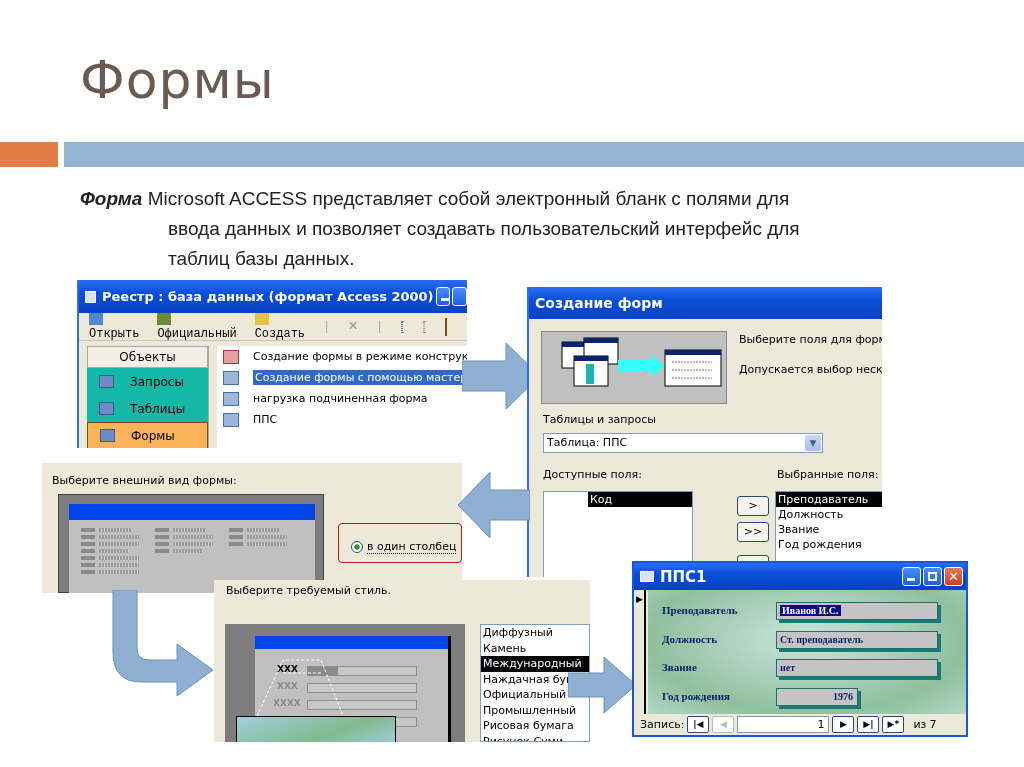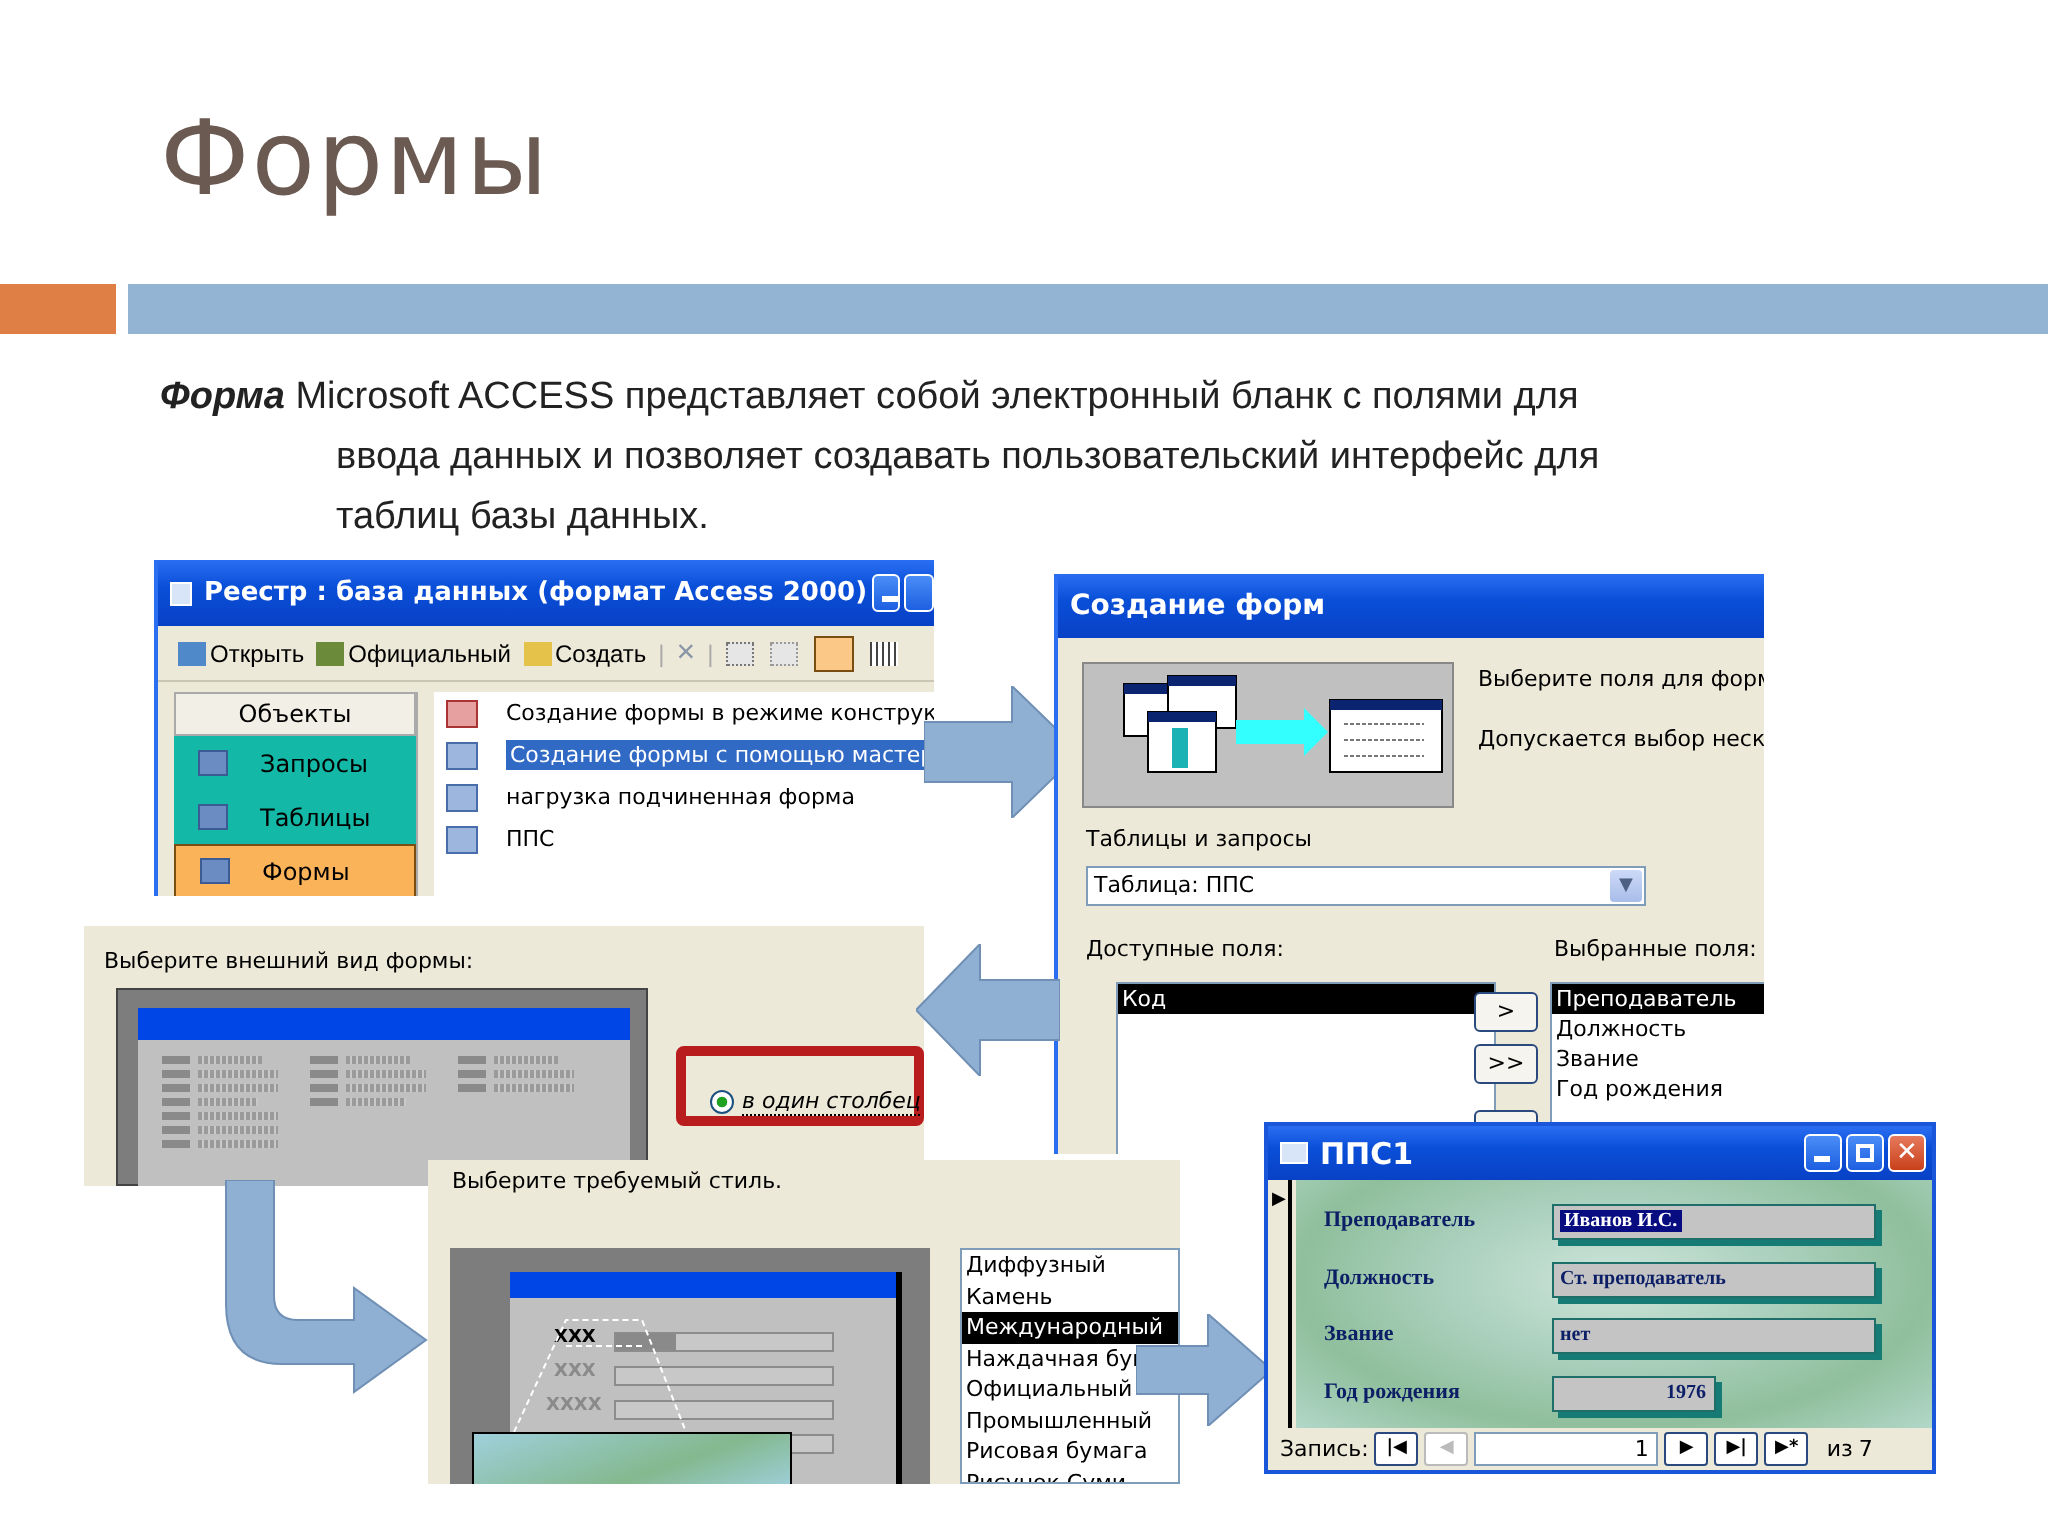--- a/index.html
+++ b/index.html
@@ -14,21 +14,21 @@
 
   
   .xp-title { background: linear-gradient(#2a6ff2, #0a4fd8 40%, #0841c6); color: #fff; font-weight: bold; font-family: "DejaVu Sans", sans-serif; font-size: 13px; display: flex; align-items: center; padding-left: 6px; }
   .xp-btn { width: 19px; height: 19px; border: 1px solid #fff; border-radius: 3px; background: linear-gradient(#4a8df8, #1d5fe0); margin-left: 2px; position: relative; }
   .xp-btn.close { background: linear-gradient(#e67a5c, #c9401b); }
   .face { background: #ece9d8; }
 
   
   .win1 { left: 77px; top: 280px; width: 390px; height: 168px; overflow: hidden; border-left: 2px solid #2a6ff2; }
   .win1 .xp-title { height: 33px; }
-  .tb { height: 28px; display: flex; align-items: center; font-size: 12px; font-family: Liberation Sans, sans-serif; gap: 6px; padding-left: 10px; background: #ece9d8; border-bottom: 1px solid #c9c6b4; }
+  .tb { height: 28px; display: flex; align-items: center; font-size: 12px; font-family: Liberation Mono, monospace; gap: 18px; padding-left: 10px; background: #ece9d8; border-bottom: 1px solid #c9c6b4; }
   .tb .ico { display: inline-block; width: 14px; height: 12px; margin-right: 2px; vertical-align: middle; }
   .objects { position: absolute; left: 8px; top: 66px; width: 122px; height: 102px; background: #14b8a6; border-right: 1px solid #aaa; }
   .objects .hd { height: 22px; text-align: center; font-size: 12px; font-family: "DejaVu Sans", sans-serif; border: 1px solid #aaa; line-height: 20px; background: #f2f0e6; }
   .objects .it { height: 27px; display: flex; align-items: center; font-size: 12px; font-family: "DejaVu Sans", sans-serif; padding-left: 12px; gap: 16px; }
   .objects .it.sel { background: #fbb35a; border: 1px solid #7a4d10; }
   .obj-ico { width: 15px; height: 13px; background: #6a8cc2; border: 1px solid #3c5a94; }
   .list1 { position: absolute; left: 138px; top: 66px; width: 252px; background: #fff; height: 102px; }
   .list1 .row { height: 21px; display: flex; align-items: center; font-size: 11px; font-family: "DejaVu Sans", sans-serif; gap: 14px; padding-left: 6px; white-space: nowrap; }
   .list1 .row .txt.sel { background: #316ac5; color: #fff; padding: 1px 2px; }
   .list-ico { width: 16px; height: 14px; background: #9cb6de; border: 1px solid #476ea8; flex: none; }
@@ -45,21 +45,21 @@
   .lb .r.sel { background: #000; color: #fff; }
   .mvbtn { position: absolute; width: 32px; height: 20px; background: #f5f4ee; border: 1px solid #2a4a7f; border-radius: 3px; font-size: 11px; text-align: center; line-height: 18px; font-family: "DejaVu Sans", sans-serif; }
 
   
   .win3 { left: 42px; top: 463px; width: 420px; height: 130px; overflow: hidden; }
   .preview3 { position: absolute; left: 16px; top: 31px; width: 266px; height: 99px; background: #7d7d7d; border: 1px solid #444; }
   .preview3 .inner { position: absolute; left: 10px; top: 9px; width: 246px; height: 90px; background: #c0c0c0; }
   .preview3 .hdr { height: 16px; background: #0046e6; }
   .dash { position: absolute; height: 4px; background: #8a8a8a; }
   .dash.lt { background: repeating-linear-gradient(90deg, #9a9a9a 0 2px, #c9c9c9 2px 3px); }
-  .radio-grp { position: absolute; left: 296px; top: 60px; width: 124px; height: 40px; border: 5px solid #b91c1c; border-radius: 4px; font-style: italic; }
+  .radio-grp { position: absolute; left: 296px; top: 60px; width: 124px; height: 40px; border: 1px solid #b91c1c; border-radius: 4px; }
   .radio { position: absolute; left: 12px; top: 17px; width: 12px; height: 12px; border-radius: 50%; border: 1px solid #1c5180; background: radial-gradient(#21a121 35%, #fff 40%); }
 
   
   .win4 { left: 214px; top: 580px; width: 376px; height: 162px; overflow: hidden; }
   .preview4 { position: absolute; left: 11px; top: 44px; width: 240px; height: 118px; background: #7d7d7d; }
   .preview4 .inner { position: absolute; left: 30px; top: 12px; width: 196px; height: 106px; background: #c0c0c0; border-right: 3px solid #000; }
   .preview4 .hdr { height: 13px; background: #0046e6; }
   .xbox { position: absolute; height: 10px; border: 1px solid #8c8c8c; background: #c8c8c8; }
   .xlbl { position: absolute; font-size: 9px; font-weight: bold; font-family: "DejaVu Sans", sans-serif; }
   .globe { position: absolute; left: 22px; top: 136px; width: 160px; height: 30px; border: 1px solid #000; background: linear-gradient(160deg, #9fd0dc, #84b88e 60%, #9fd0dc); }
@@ -183,21 +183,21 @@
   </div>
   <div class="w2txt" style="left:210px;top:46px;">Выберите поля для формы</div>
   <div class="w2txt" style="left:210px;top:76px;">Допускается выбор неско</div>
   <div class="w2txt" style="left:14px;top:126px;">Таблицы и запросы</div>
   <div class="combo">
     <span>Таблица: ППС</span>
     <span class="dd">▼</span>
   </div>
   <div class="w2txt" style="left:14px;top:181px;">Доступные поля:</div>
   <div class="w2txt" style="left:248px;top:181px;">Выбранные поля:</div>
-  <div class="lb" style="left:29px;top:204px;width:190px;height:90px;">
+  <div class="lb" style="left:14px;top:204px;width:150px;height:90px;padding-left:44px;">
     <div class="r sel">Код</div>
   </div>
   <div class="mvbtn" style="left:208px;top:209px;">&gt;</div>
   <div class="mvbtn" style="left:208px;top:235px;">&gt;&gt;</div>
   <div class="mvbtn" style="left:208px;top:268px;"></div>
   <div class="lb" style="left:246px;top:204px;width:109px;height:90px;border-right:none;">
     <div class="r sel">Преподаватель</div>
     <div class="r">Должность</div>
     <div class="r">Звание</div>
     <div class="r">Год рождения</div>

